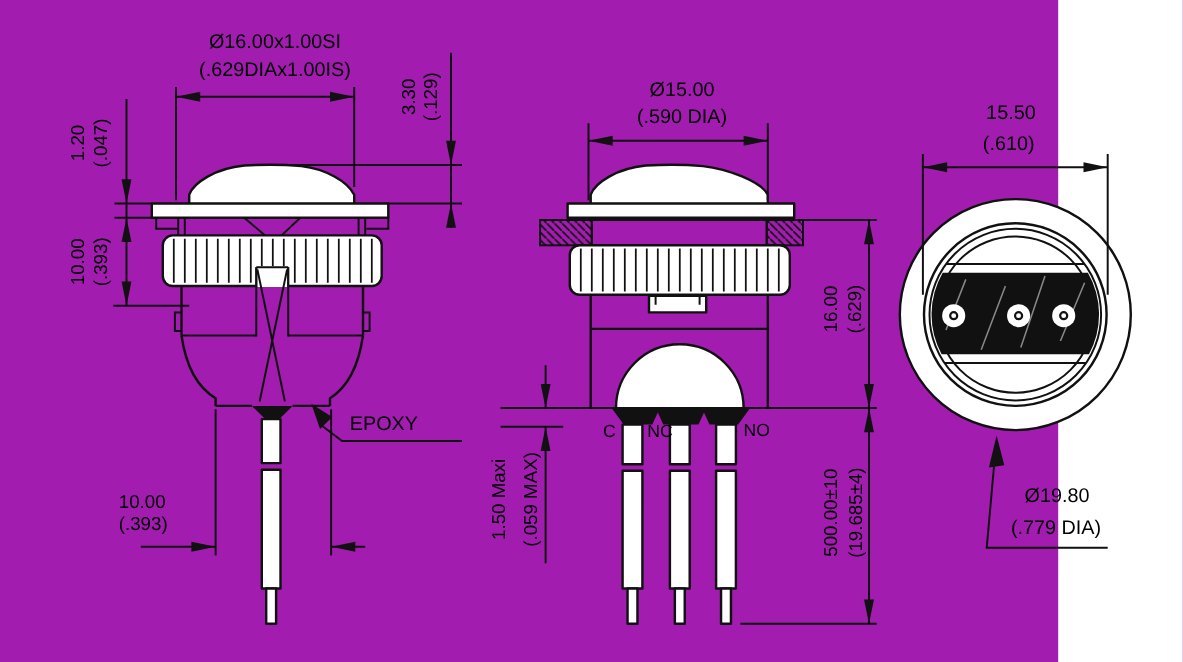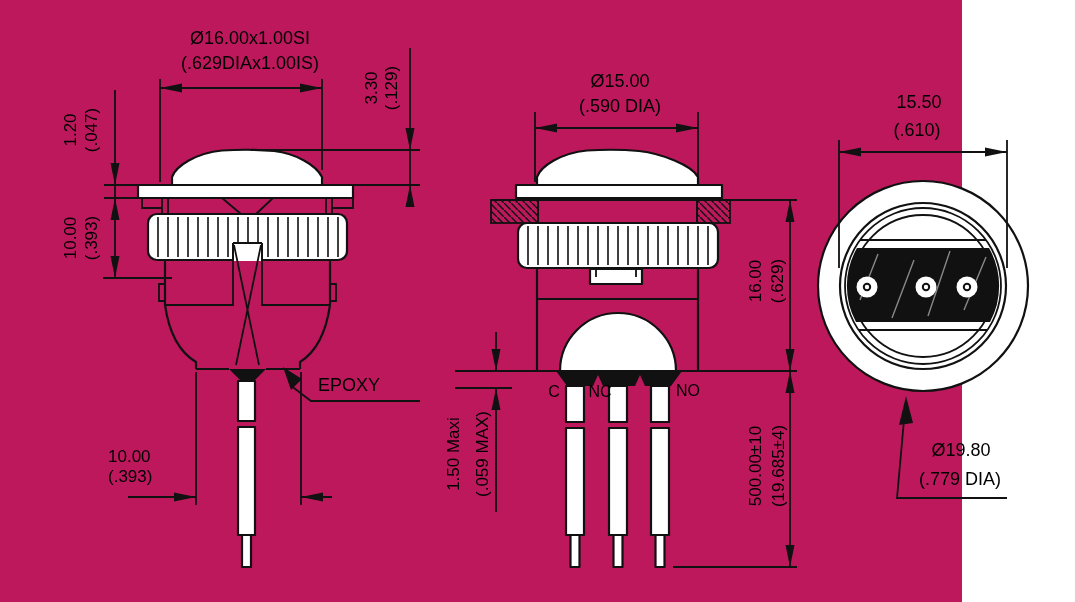--- a/index.html
+++ b/index.html
@@ -1,16 +1,16 @@
 <!DOCTYPE html>
 <html><head>
 <meta charset="utf-8">
 <style>
   html,body{margin:0;padding:0;background:#ffffff;}
-  .stage{width:962px;height:602px;background:#be185d;position:relative;font-family:"Liberation Sans",sans-serif;}
+  .stage{width:962px;height:602px;background:#a21caf;position:relative;font-family:"Liberation Sans",sans-serif;}
   .o  {fill:none;stroke:#111;stroke-width:2.2;stroke-linejoin:round;}
   .ow {fill:#fff;stroke:#111;stroke-width:2.2;stroke-linejoin:round;}
   .d  {fill:none;stroke:#111;stroke-width:1.8;}
   .k  {fill:none;stroke:#111;stroke-width:1.6;}
   .f  {fill:#111;stroke:none;}
   .t  {font-size:17px;fill:#000;}
   .tt {font-size:18px;fill:#000;}
   .ts {font-size:16px;fill:#000;}
 </style>
 </head>

